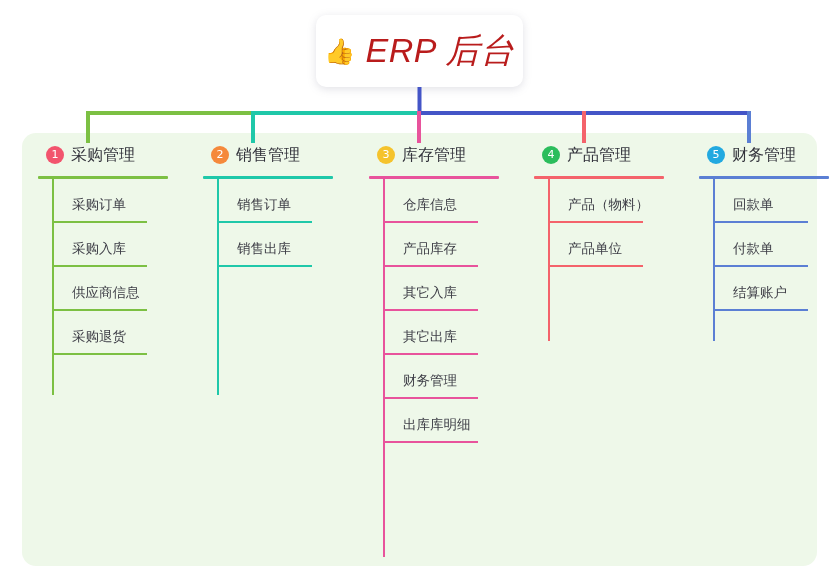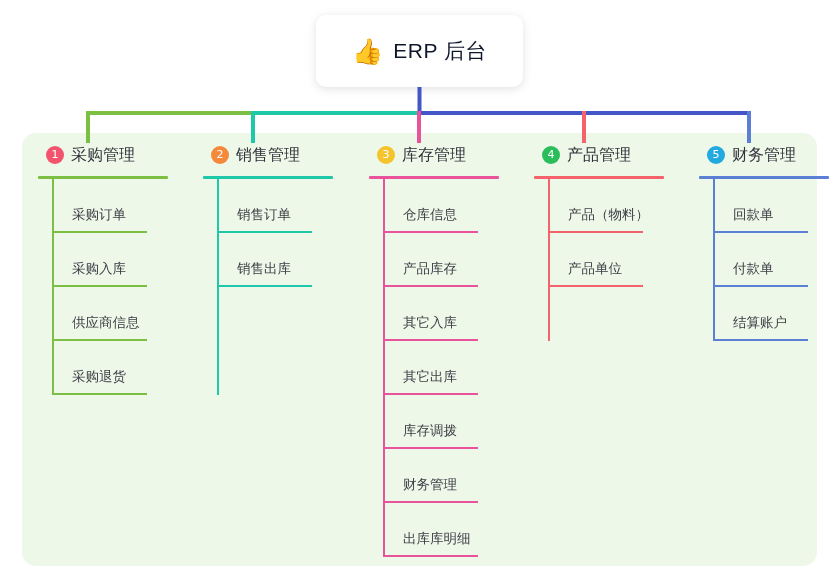--- a/index.html
+++ b/index.html
@@ -37,24 +37,25 @@
     justify-content: center;
     gap: 10px;
     box-sizing: border-box;
   }
   .root-emoji {
     font-size: 25px;
     line-height: 1;
     display: inline-block;
   }
   .root-title {
-    font-size: 21px;
-    color: #0f172a;
+    font-size: 34px;
+    color: #b91c1c;
     letter-spacing: .5px;
     white-space: nowrap;
+    font-style: italic;
   }
 
   
   #wires {
     position: absolute;
     left: 0; top: 0;
     width: 839px;
     height: 588px;
     pointer-events: none;
   }
@@ -114,21 +115,21 @@
     padding-top: 0px;
   }
   .spine {
     position: absolute;
     left: 0;
     top: 0;
     width: 2px;
   }
   .item {
     position: relative;
-    height: 54px;
+    height: 44px;
     box-sizing: border-box;
     padding-left: 13px;
   }
   .item-label {
     position: absolute;
     left: 20px;
     bottom: 9px;
     font-size: 13.5px;
     color: #3d3d46;
     white-space: nowrap;
@@ -231,24 +232,20 @@
           </div>
           <div class="item">
             <span class="item-label">其它入库</span>
             <div class="item-rule" style="background: rgb(232, 83, 156);"></div>
           </div>
           <div class="item">
             <span class="item-label">其它出库</span>
             <div class="item-rule" style="background: rgb(232, 83, 156);"></div>
           </div>
           <div class="item">
-            <span class="item-label">库存调拨</span>
-            <div class="item-rule" style="background: rgb(232, 83, 156);"></div>
-          </div>
-          <div class="item">
             <span class="item-label">财务管理</span>
             <div class="item-rule" style="background: rgb(232, 83, 156);"></div>
           </div>
           <div class="item">
             <span class="item-label">出库库明细</span>
             <div class="item-rule" style="background: rgb(232, 83, 156);"></div>
           </div>
         </div>
       </div>
       <div class="col" style="left: 526px;">

